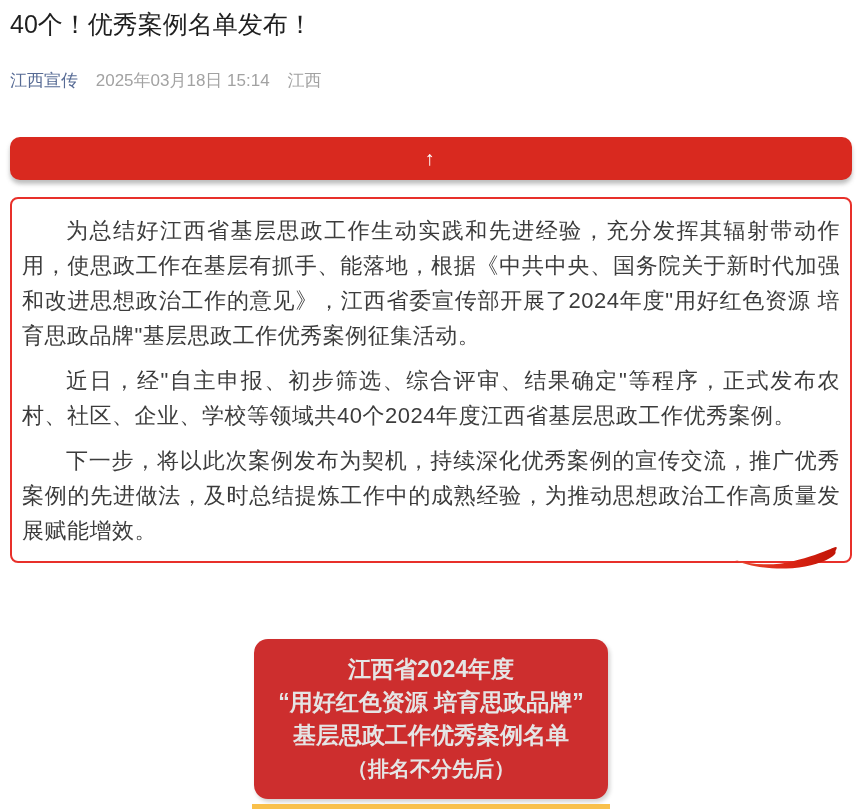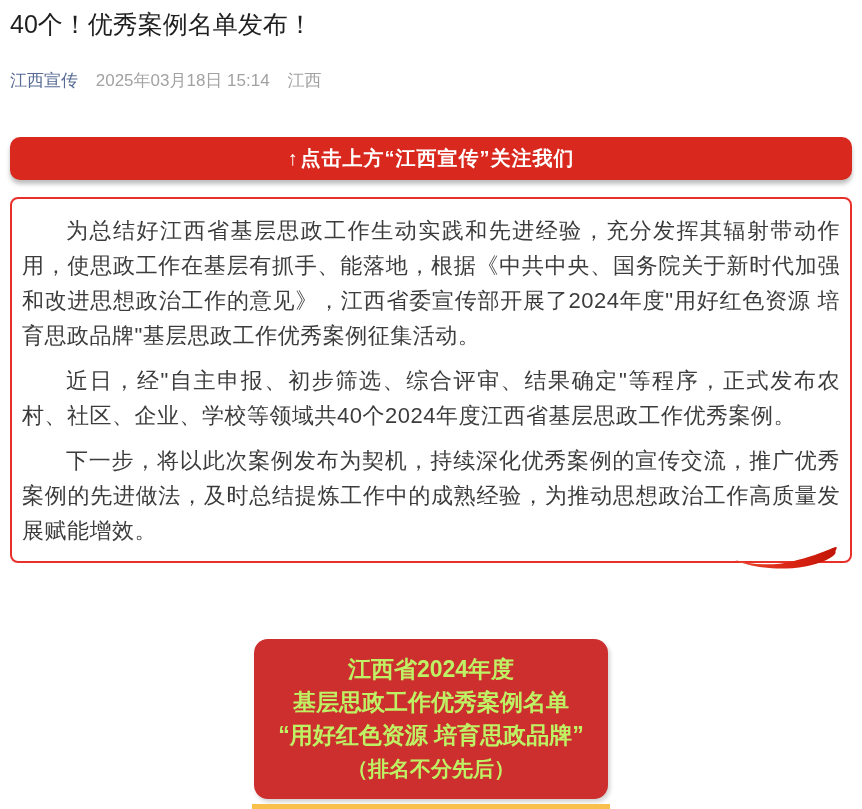--- a/index.html
+++ b/index.html
@@ -83,21 +83,21 @@
   }
 
   
   .card {
     width: 354px;
     margin: 76px auto 0;
     background: var(--card-red, #cd2e2e);
     border-radius: 14px;
     padding: 14px 6px;
     text-align: center;
-    color: #bef264;
+    color: #e5e5e5;
     font-weight: 700;
     box-shadow: 2px 3px 4px rgba(0,0,0,0.18);
   }
   .card .card-line { font-size: 23px; line-height: 33px; }
   .card .card-line.small { font-size: 21px; }
 
   .accent-bar {
     width: 358px;
     height: 6px;
     margin: 5px auto 0;
@@ -112,21 +112,20 @@
   <h1 class="title">40个！优秀案例名单发布！</h1>
 
   <div class="byline">
     <a class="account">江西宣传</a>
     <span class="meta">2025年03月18日 15:14</span>
     <span class="meta">江西</span>
   </div>
 
   <div class="banner">
     <span class="arrow">↑</span>
-    <span>点击上方“江西宣传”关注我们</span>
   </div>
 
   <div class="article-box">
     <p>为总结好江西省基层思政工作生动实践和先进经验，充分发挥其辐射带动作用，使思政工作在基层有抓手、能落地，根据《中共中央、国务院关于新时代加强和改进思想政治工作的意见》，江西省委宣传部开展了2024年度"用好红色资源 培育思政品牌"基层思政工作优秀案例征集活动。</p>
     <p>近日，经"自主申报、初步筛选、综合评审、结果确定"等程序，正式发布农村、社区、企业、学校等领域共40个2024年度江西省基层思政工作优秀案例。</p>
     <p>下一步，将以此次案例发布为契机，持续深化优秀案例的宣传交流，推广优秀案例的先进做法，及时总结提炼工作中的成熟经验，为推动思想政治工作高质量发展赋能增效。</p>
     <svg class="swoosh" viewBox="0 0 106 24" xmlns="http://www.w3.org/2000/svg" aria-hidden="true">
       <defs>
         <linearGradient id="swooshGrad" x1="0" y1="0" x2="1" y2="0">
           <stop offset="0" stop-color="#e84a31"></stop>
@@ -140,20 +139,20 @@
                C 99 2, 101.8 0.4, 102.6 1.4
                C 103.4 2.4, 101 4.4, 101.5 6
                C 102 7.6, 100 9.5, 96 12
                C 86 18, 70 22, 52 22.5
                C 31 23, 12 19.5, 1 14 Z" fill="url(#swooshGrad)"></path>
     </svg>
   </div>
 
   <div class="card">
     <div class="card-line">江西省2024年度</div>
+    <div class="card-line">“用好红色资源 培育思政品牌”</div>
     <div class="card-line">基层思政工作优秀案例名单</div>
-    <div class="card-line">“用好红色资源 培育思政品牌”</div>
     <div class="card-line small">（排名不分先后）</div>
   </div>
 
   <div class="accent-bar"></div>
 
 </div>
 
 </body></html>

